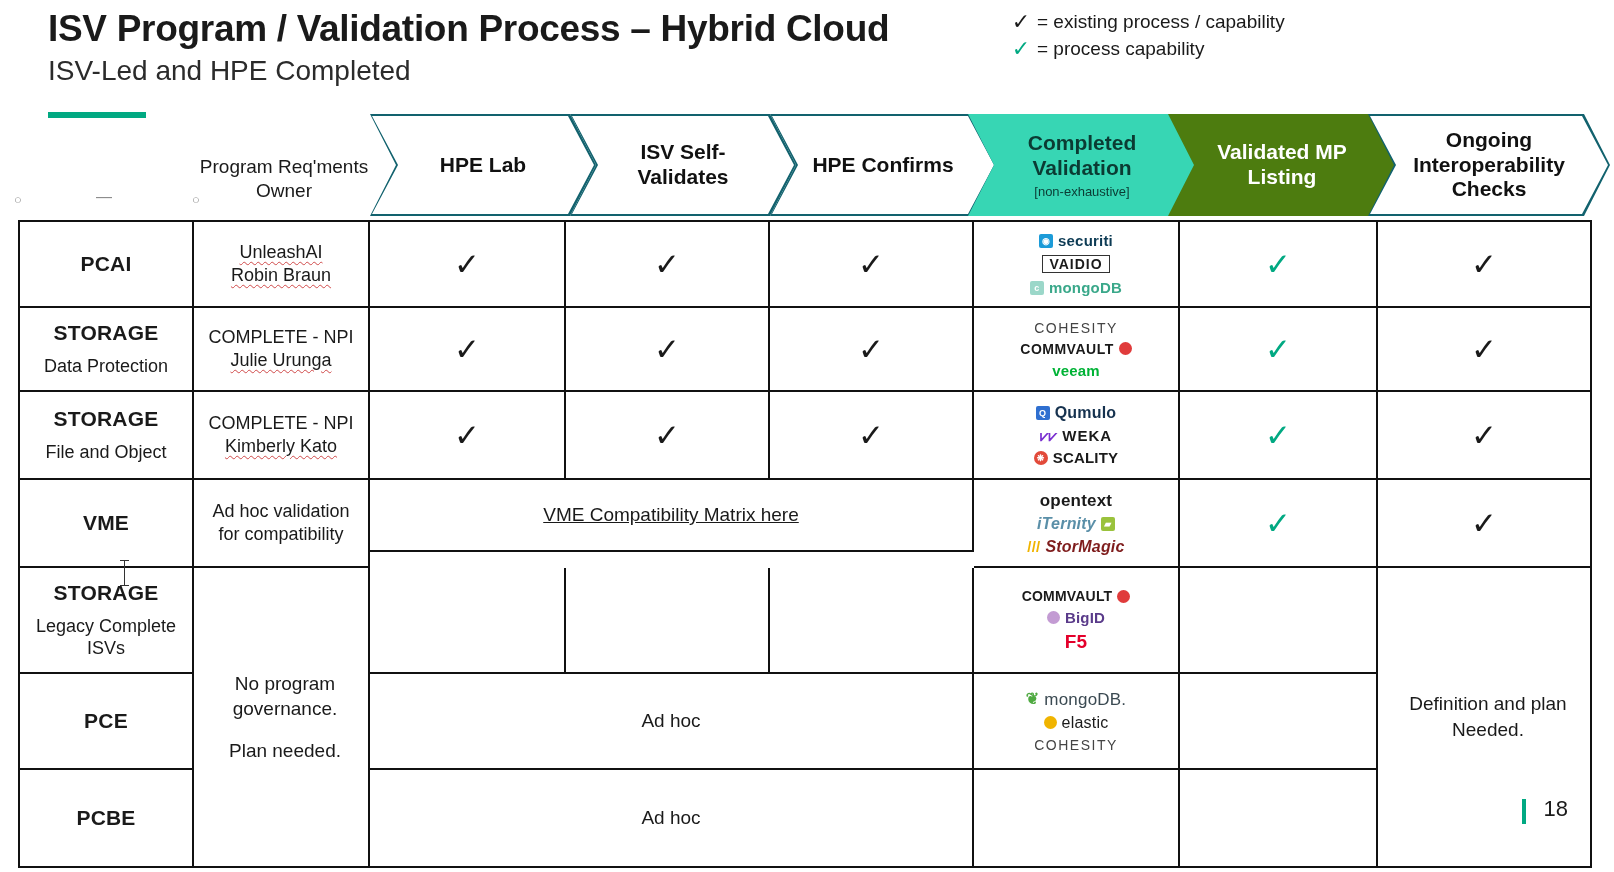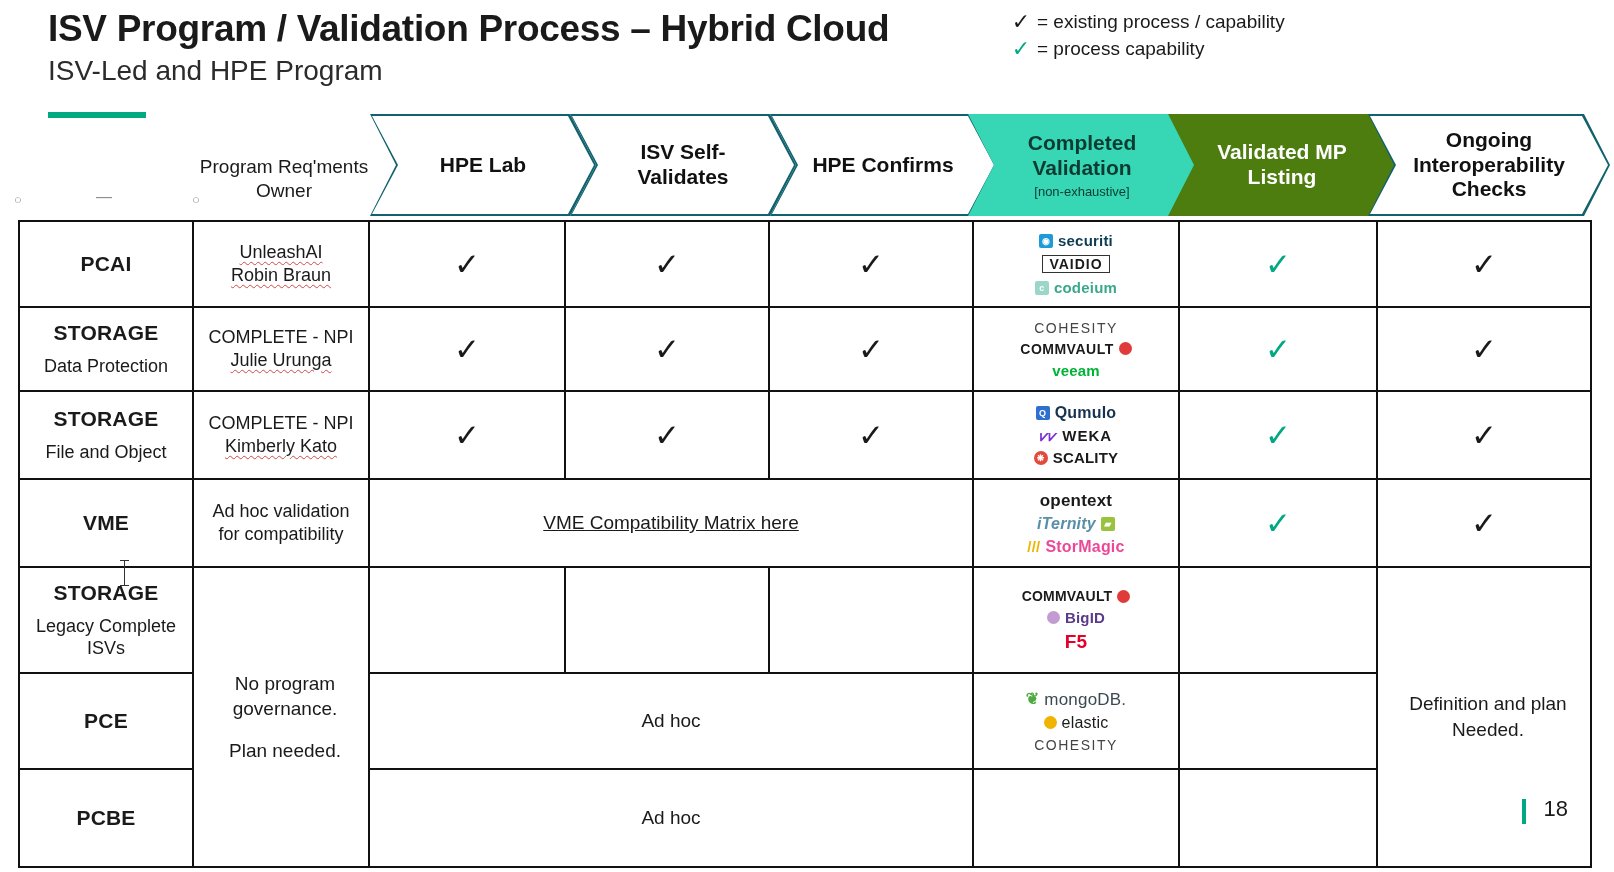--- a/index.html
+++ b/index.html
@@ -268,21 +268,21 @@
   }
   .caret:before { top: 0; }
   .caret:after { bottom: 0; }
 </style>
 </head>
 <body>
 
 <div class="slide">
 
   <div class="title">ISV Program / Validation Process – Hybrid Cloud</div>
-  <div class="subtitle">ISV-Led and HPE Program</div>
+  <div class="subtitle">ISV-Led and HPE Completed</div>
   <div class="accent-bar"></div>
 
   <div class="legend">
     <div class="legend-row">
       <span class="legend-check existing">✓</span>
       <span class="legend-text">= existing process / capability</span>
     </div>
     <div class="legend-row">
       <span class="legend-check future">✓</span>
       <span class="legend-text">= process capability</span>
@@ -363,21 +363,21 @@
       <div class="logos">
         <div class="logo">
             <span class="sq" style="background:#1c9bd8;">◉</span>
             <span style="color:#0d3b54;">securiti</span>
           </div>
         <div class="logo">
             <span class="boxed">VAIDIO</span>
           </div>
         <div class="logo">
             <span class="sq" style="background:#9bd7c9;">c</span>
-            <span style="color:#3aa88a;">codeium</span>
+            <span style="color:#3aa88a;">mongoDB</span>
           </div>
       </div>
     </div>
     <div class="cell" style="left:1160px; top:0; width:198px; height:86px;">
       <span class="check green">✓</span>
     </div>
     <div class="cell noright" style="left:1358px; top:0; width:212px; height:86px;">
       <span class="check">✓</span>
     </div>
 
@@ -459,35 +459,35 @@
       <span class="check">✓</span>
     </div>
 
     <div class="cell" style="left:0; top:258px; width:174px; height:88px;">
       <span class="rowlabel-main">VME</span>
     </div>
     <div class="cell owner-cell" style="left:174px; top:258px; width:176px; height:88px;">
       <span class="ln">Ad hoc validation</span>
       <span class="ln">for compatibility</span>
     </div>
-    <div class="cell" style="left:350px; top:258px; width:604px; height:88px;">
+    <div class="cell" style="left:350px; top:258px; width:604px; height:72px;">
       <a class="link" href="#">VME Compatibility Matrix here</a>
     </div>
     <div class="cell" style="left:954px; top:258px; width:206px; height:88px;">
       <div class="logos">
         <div class="logo">
             <span style="color:#1a1a1a; font-size:17px;">opentext</span>
           </div>
         <div class="logo">
             <span style="color:#5a8fa8; font-size:16px;font-style:italic;">iTernity</span>
             <span class="sq" style="background:#9ac23c;">▰</span>
           </div>
         <div class="logo">
             <span style="color:#f0b400; font-size:15px;">///</span>
-            <span style="color:#ec4899; font-size:16px;">StorMagic</span>
+            <span style="color:#7f1d1d; font-size:16px;font-style:italic;">StorMagic</span>
           </div>
       </div>
     </div>
     <div class="cell" style="left:1160px; top:258px; width:198px; height:88px;">
       <span class="check green">✓</span>
     </div>
     <div class="cell noright" style="left:1358px; top:258px; width:212px; height:88px;">
       <span class="check">✓</span>
     </div>
 

